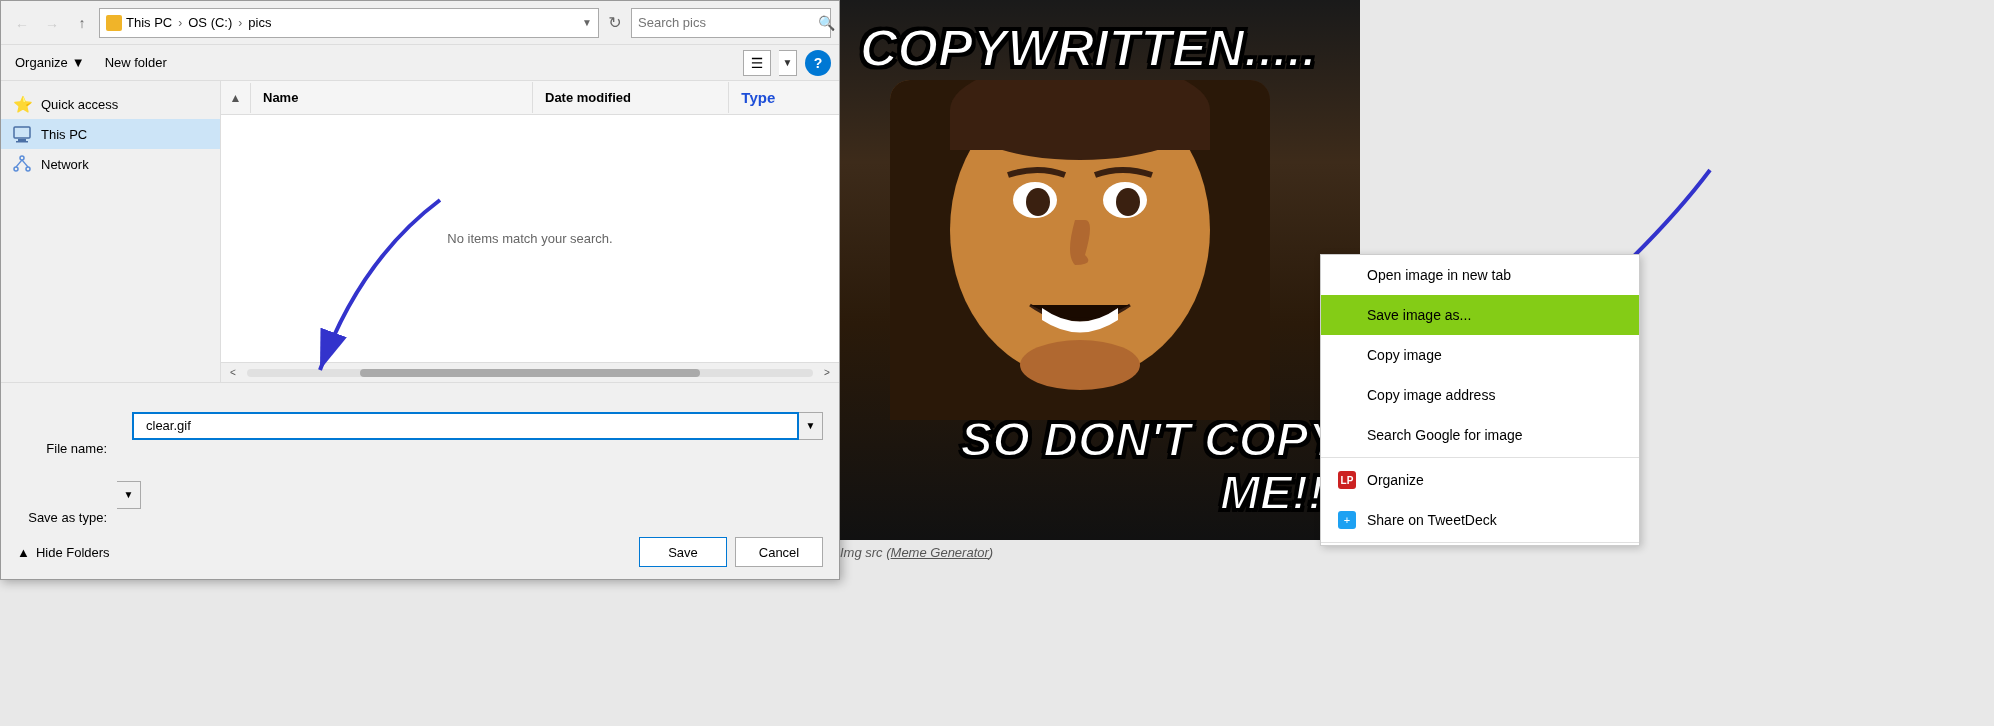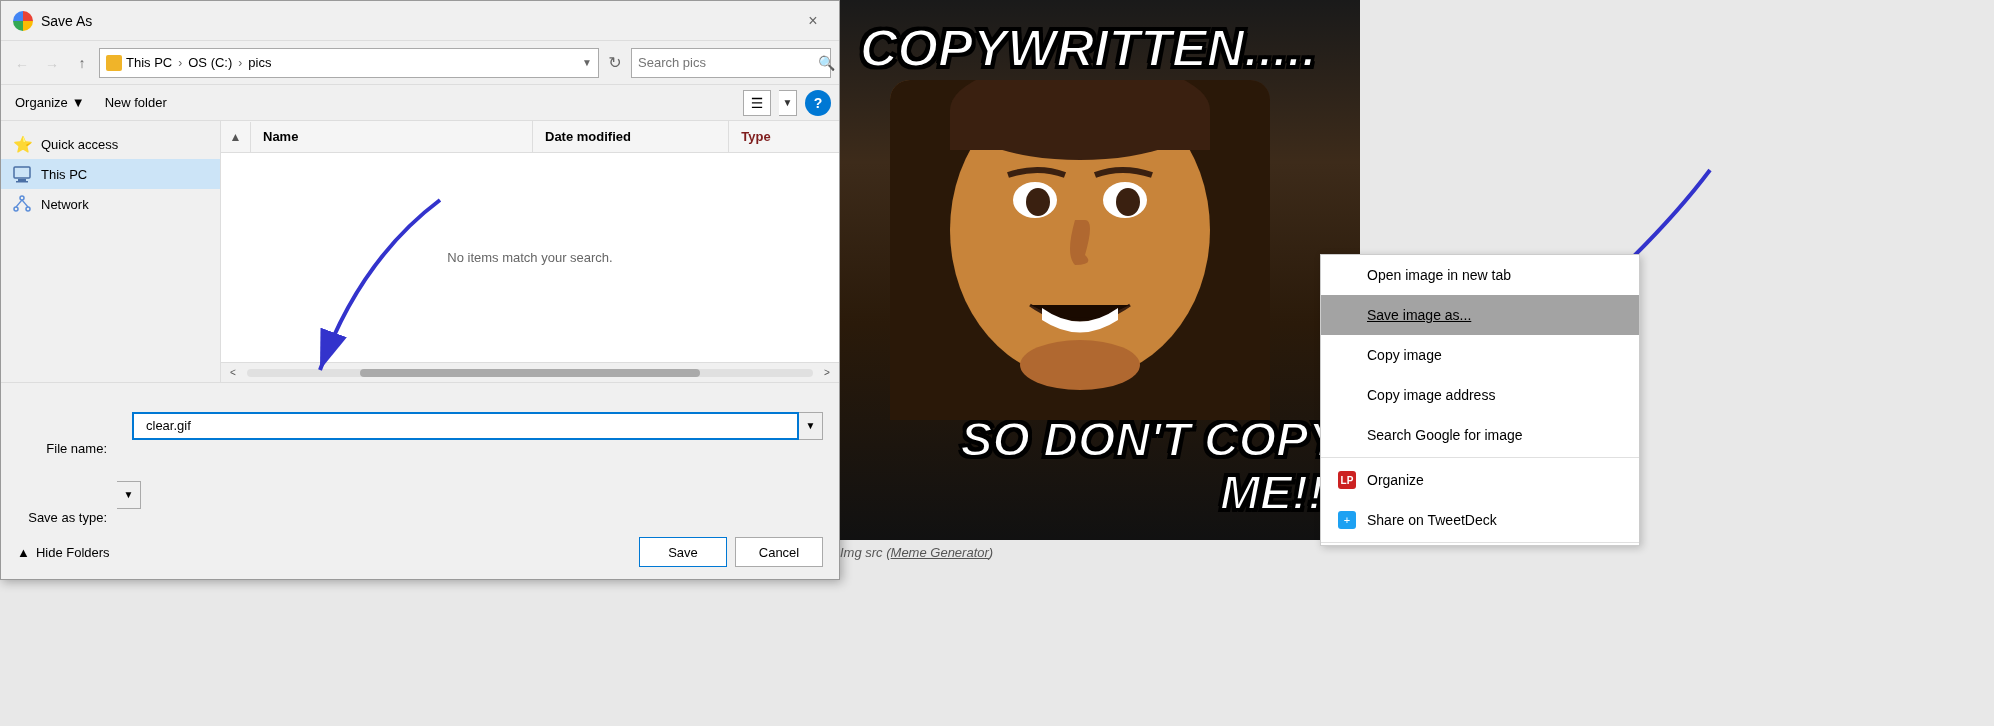--- a/index.html
+++ b/index.html
@@ -328,23 +328,23 @@
       padding: 8px 12px;
       font-size: 13px;
       font-weight: 600;
       color: #000;
       flex: 2;
       border-right: 1px solid #ddd;
     }
 
     .col-type {
       padding: 8px 12px;
-      font-size: 13px;
+      font-size: 15px;
       font-weight: 600;
-      color: #7f1d1d;
+      color: #1d4ed8;
       flex: 1;
     }
 
     .no-items {
       flex: 1;
       display: flex;
       align-items: center;
       justify-content: center;
       color: #666;
       font-size: 13px;
@@ -639,25 +639,20 @@
       pointer-events: none;
       z-index: 50;
     }
 
   </style>
 </head>
 <body>
 
 <div class="save-dialog">
 
-  <div class="dialog-titlebar">
-    <div class="chrome-icon"></div>
-    <span class="dialog-title">Save As</span>
-    <div class="close-btn">×</div>
-  </div>
 
   <div class="nav-bar">
     <button class="nav-btn disabled">←</button>
     <button class="nav-btn disabled">→</button>
     <button class="nav-btn">↑</button>
     <div class="address-bar">
       <div class="breadcrumb-folder-icon"></div>
       <span class="breadcrumb-text">This PC</span>
       <span class="breadcrumb-sep">›</span>
       <span class="breadcrumb-text">OS (C:)</span>
@@ -812,21 +807,21 @@
     </marker>
   </defs>
   <path d="M 260 20 Q 200 100 80 200" stroke="#3333cc" stroke-width="4" fill="none" marker-end="url(#arrowhead2)"></path>
 </svg>
 
 <div class="context-menu">
   <div class="context-menu-item">
     <div class="context-menu-icon"></div>
     <span>Open image in new tab</span>
   </div>
-  <div class="context-menu-item" style="background:#a3a3a3;text-decoration:underline;">
+  <div class="context-menu-item" style="background:#84cc16;">
     <div class="context-menu-icon"></div>
     <span>Save image as...</span>
   </div>
   <div class="context-menu-item">
     <div class="context-menu-icon"></div>
     <span>Copy image</span>
   </div>
   <div class="context-menu-item">
     <div class="context-menu-icon"></div>
     <span>Copy image address</span>

